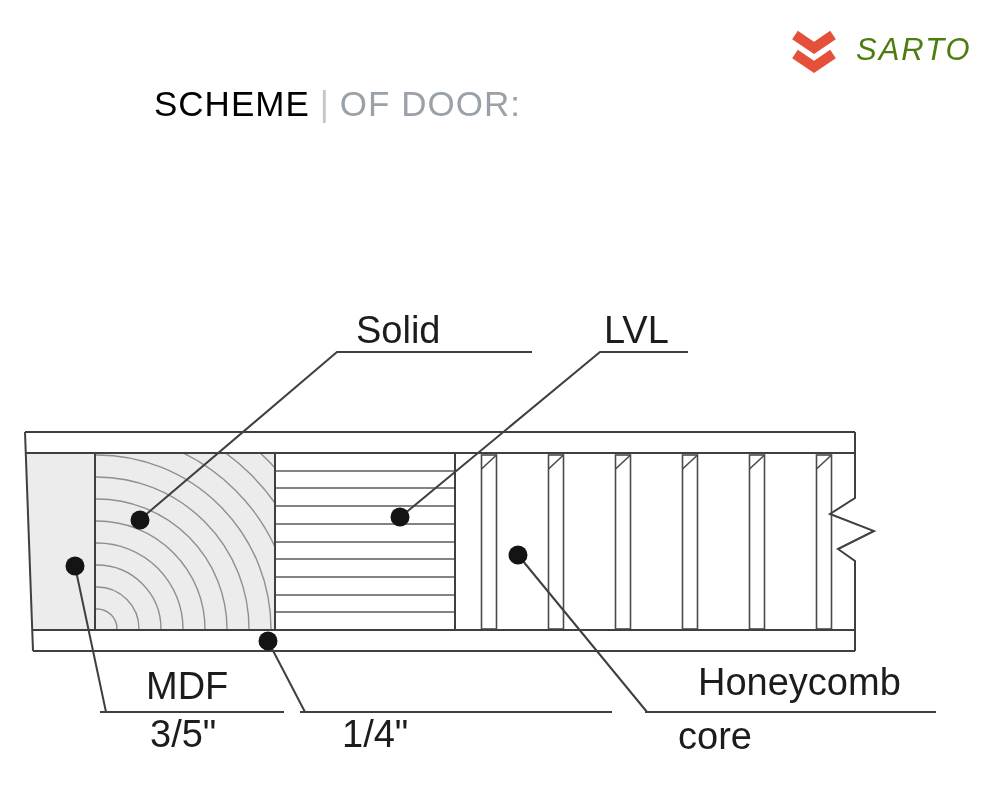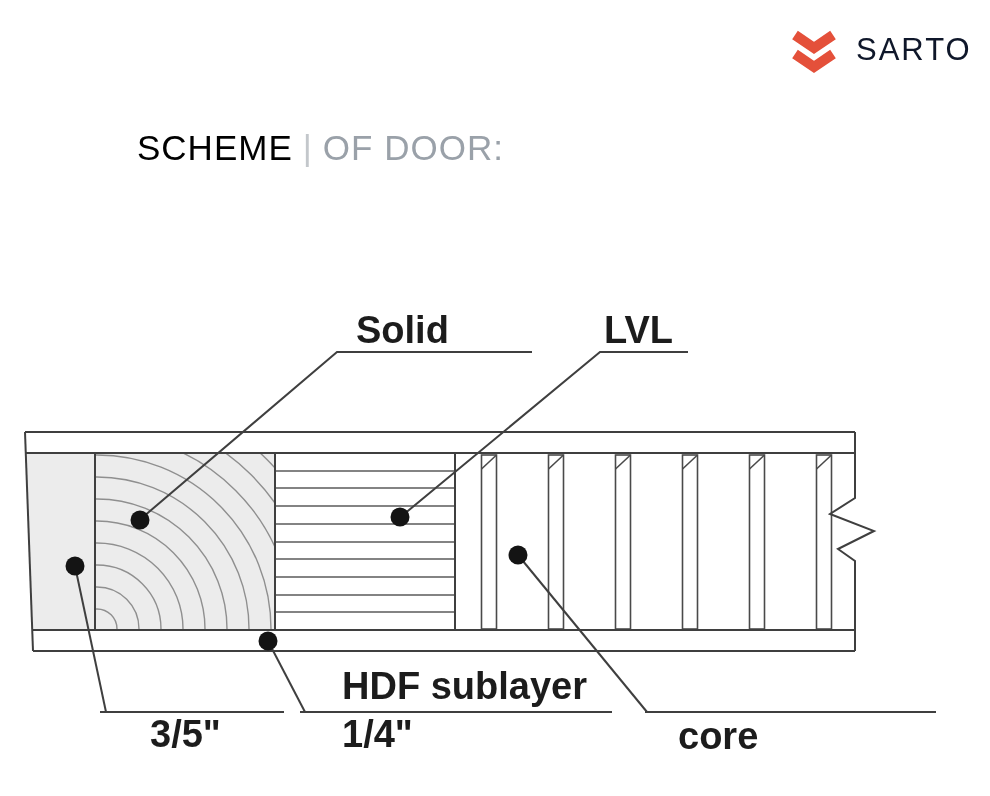--- a/index.html
+++ b/index.html
@@ -8,57 +8,56 @@
     position: relative;
     width: 990px;
     height: 796px;
     background: #ffffff;
     overflow: hidden;
     font-family: "Liberation Sans", sans-serif;
   }
   
   .page-title {
     position: absolute;
-    left: 137px;
+    left: 154px;
     top: 84px;
     font-size: 35px;
     letter-spacing: 1px;
     white-space: nowrap;
-    margin-top: 44px;
   }
   .title-divider { font-weight: 300; color: #c3c7cb; margin: 0 10px; }
   .title-secondary { font-weight: 400; color: #9aa1a9; }
 
   .brand {
     position: absolute;
     left: 786px;
     top: 22px;
     display: flex;
     align-items: center;
   }
   .brand-logo { width: 56px; height: 56px; display: block; }
   .brand-name {
     margin-left: 14px;
     font-size: 31px;
     letter-spacing: 2px;
-    color: #0f172a;
+    color: #4d7c0f;
     font-weight: 400;
+    font-style: italic;
   }
 
   
   .diagram-svg { position: absolute; left: 0; top: 0; }
 
   
   .callout-label {
     position: absolute;
     font-size: 38px;
     color: #1c1c1c;
     line-height: 1.1;
     white-space: nowrap;
-    font-weight: bold;
   }
   .lbl-solid      { left: 356px; top: 310px; }
   .lbl-lvl        { left: 604px; top: 310px; }
   .lbl-mdf        { left: 146px; top: 666px; }
   .lbl-mdf-size   { left: 150px; top: 714px; }
   .lbl-hdf        { left: 342px; top: 666px; }
   .lbl-hdf-size   { left: 342px; top: 714px; }
   .lbl-honeycomb  { left: 698px; top: 662px; }
   .lbl-honeycomb2 { left: 678px; top: 716px; }
 </style>
@@ -160,18 +159,19 @@
       <circle cx="140" cy="520" r="9.5"></circle>
       <circle cx="400" cy="517" r="9.5"></circle>
       <circle cx="75" cy="566" r="9.5"></circle>
       <circle cx="268" cy="641" r="9.5"></circle>
       <circle cx="518" cy="555" r="9.5"></circle>
     </g>
   </svg>
 
   <div class="callout-label lbl-solid">Solid</div>
   <div class="callout-label lbl-lvl">LVL</div>
+  <div class="callout-label lbl-mdf">MDF</div>
   <div class="callout-label lbl-mdf-size">3/5"</div>
-  <div class="callout-label lbl-hdf">HDF sublayer</div>
   <div class="callout-label lbl-hdf-size">1/4"</div>
+  <div class="callout-label lbl-honeycomb">Honeycomb</div>
   <div class="callout-label lbl-honeycomb2">core</div>
 
 </div>
 
 </body></html>

